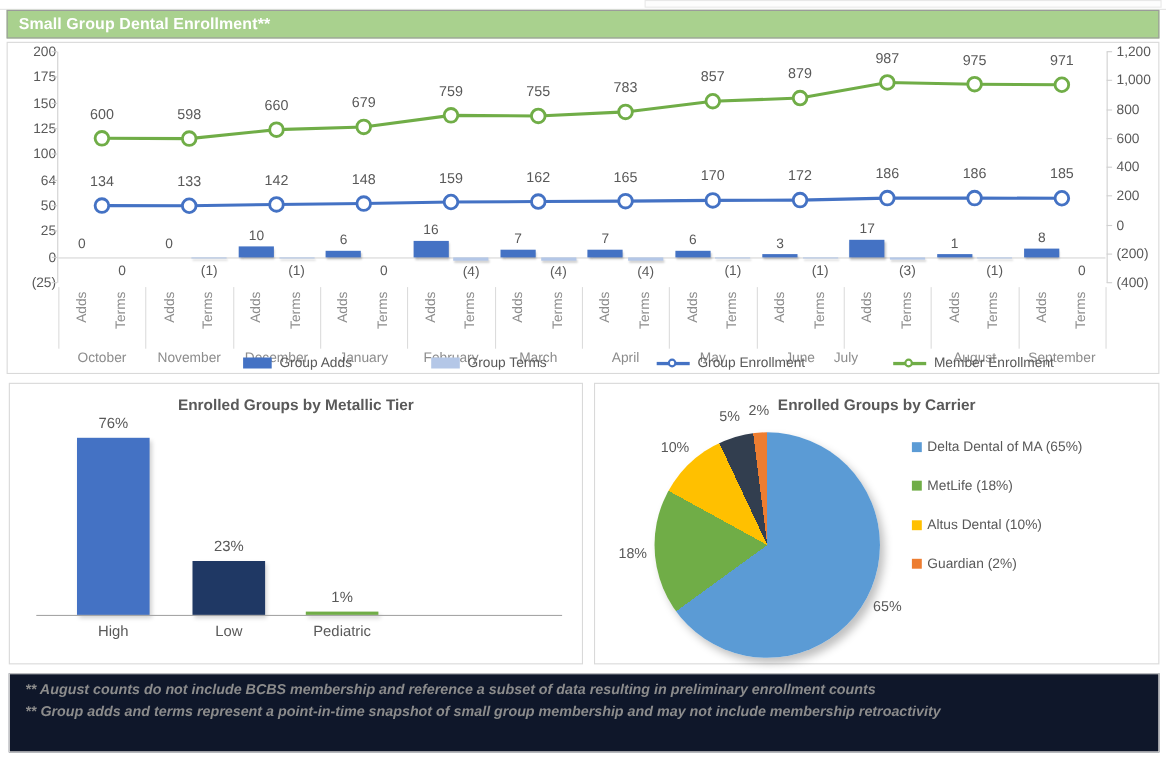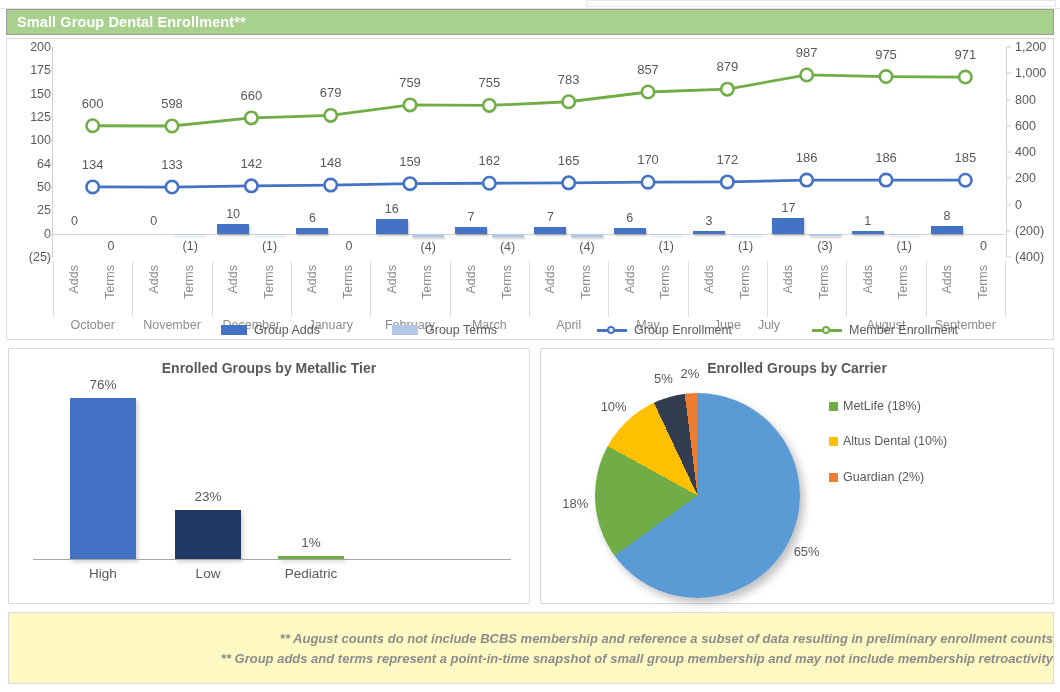--- a/index.html
+++ b/index.html
@@ -92,22 +92,22 @@
        box-shadow:4px 5px 8px rgba(0,0,0,.25);}
   .pie-lbl{position:absolute;font-size:13px;color:#595959;white-space:nowrap;line-height:1;
            transform:translate(-50%,-50%);}
   .pie-legend{position:absolute;left:288px;top:50px;width:215px;}
   .pl-row{display:flex;align-items:flex-start;margin-bottom:21px;}
   .pl-sw{width:9px;height:9px;margin-top:3px;margin-right:5px;flex:0 0 auto;}
   .pl-txt{font-size:12.5px;color:#595959;line-height:1.15;}
 
   
   .notes{position:absolute;left:8px;top:612px;width:1046px;height:72px;
-         background:#fef9c3;border:1px solid #d9d9d9;box-sizing:border-box;
-         padding:16px 0 0 14px;text-align:right;}
+         background:#0f172a;border:1px solid #d9d9d9;box-sizing:border-box;
+         padding:4px 0 0 14px;}
   .note{font-size:13px;font-style:italic;font-weight:bold;color:#8c8c8c;
         line-height:1.55;white-space:nowrap;}
 </style>
 </head>
 <body>
 
 <div class="page">
 
   <div class="top-strip">
     <div class="nub"></div>
@@ -370,20 +370,24 @@
       <div id="pie-labels">
           <div class="pie-lbl" style="left: 217.648px; top: 164.114px;">65%</div>
           <div class="pie-lbl" style="left: -13.7583px; top: 116.192px;">18%</div>
           <div class="pie-lbl" style="left: 24.643px; top: 19.2013px;">10%</div>
           <div class="pie-lbl" style="left: 74.3236px; top: -9.13598px;">5%</div>
           <div class="pie-lbl" style="left: 100.808px; top: -13.7583px;">2%</div>
         </div>
     </div>
     <div class="pie-legend" id="pie-legend">
         <div class="pl-row">
+          <span class="pl-sw" style="background: rgb(91, 155, 213);"></span>
+          <span class="pl-txt">Delta Dental of MA (65%)</span>
+        </div>
+        <div class="pl-row">
           <span class="pl-sw" style="background: rgb(112, 173, 71);"></span>
           <span class="pl-txt">MetLife (18%)</span>
         </div>
         <div class="pl-row">
           <span class="pl-sw" style="background: rgb(255, 192, 0);"></span>
           <span class="pl-txt">Altus Dental (10%)</span>
         </div>
         <div class="pl-row">
           <span class="pl-sw" style="background: rgb(237, 125, 49);"></span>
           <span class="pl-txt">Guardian (2%)</span>

